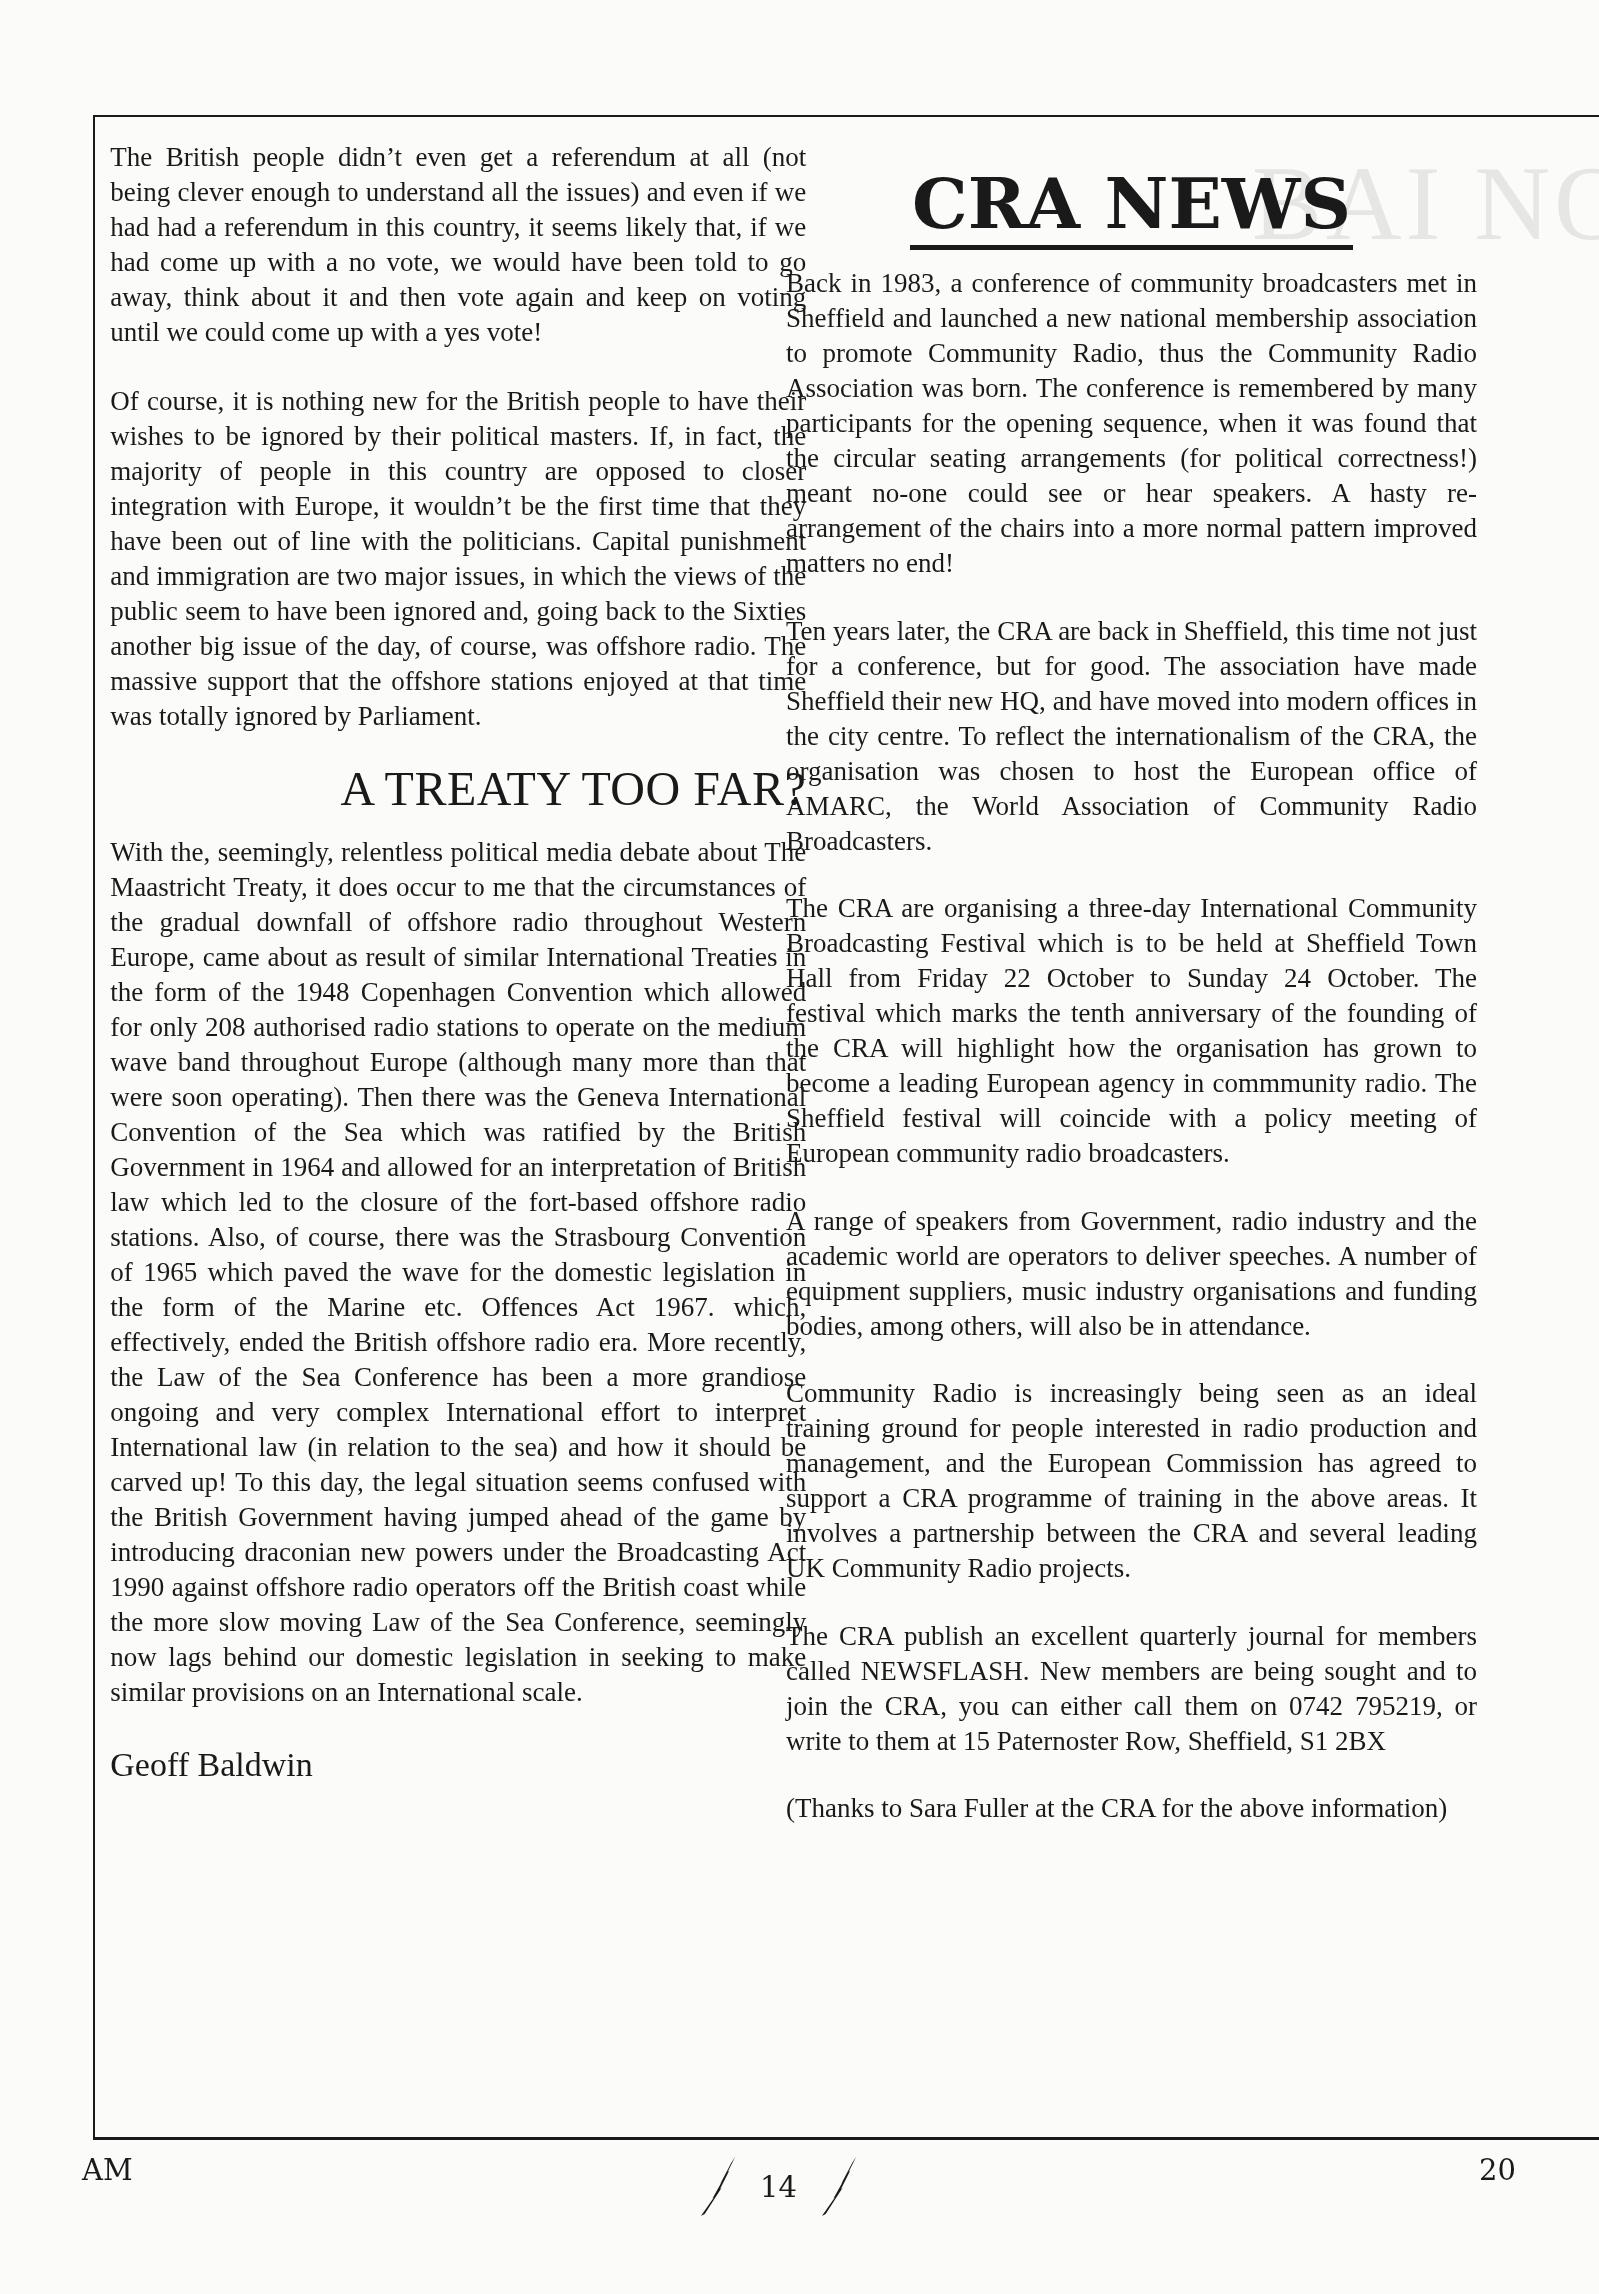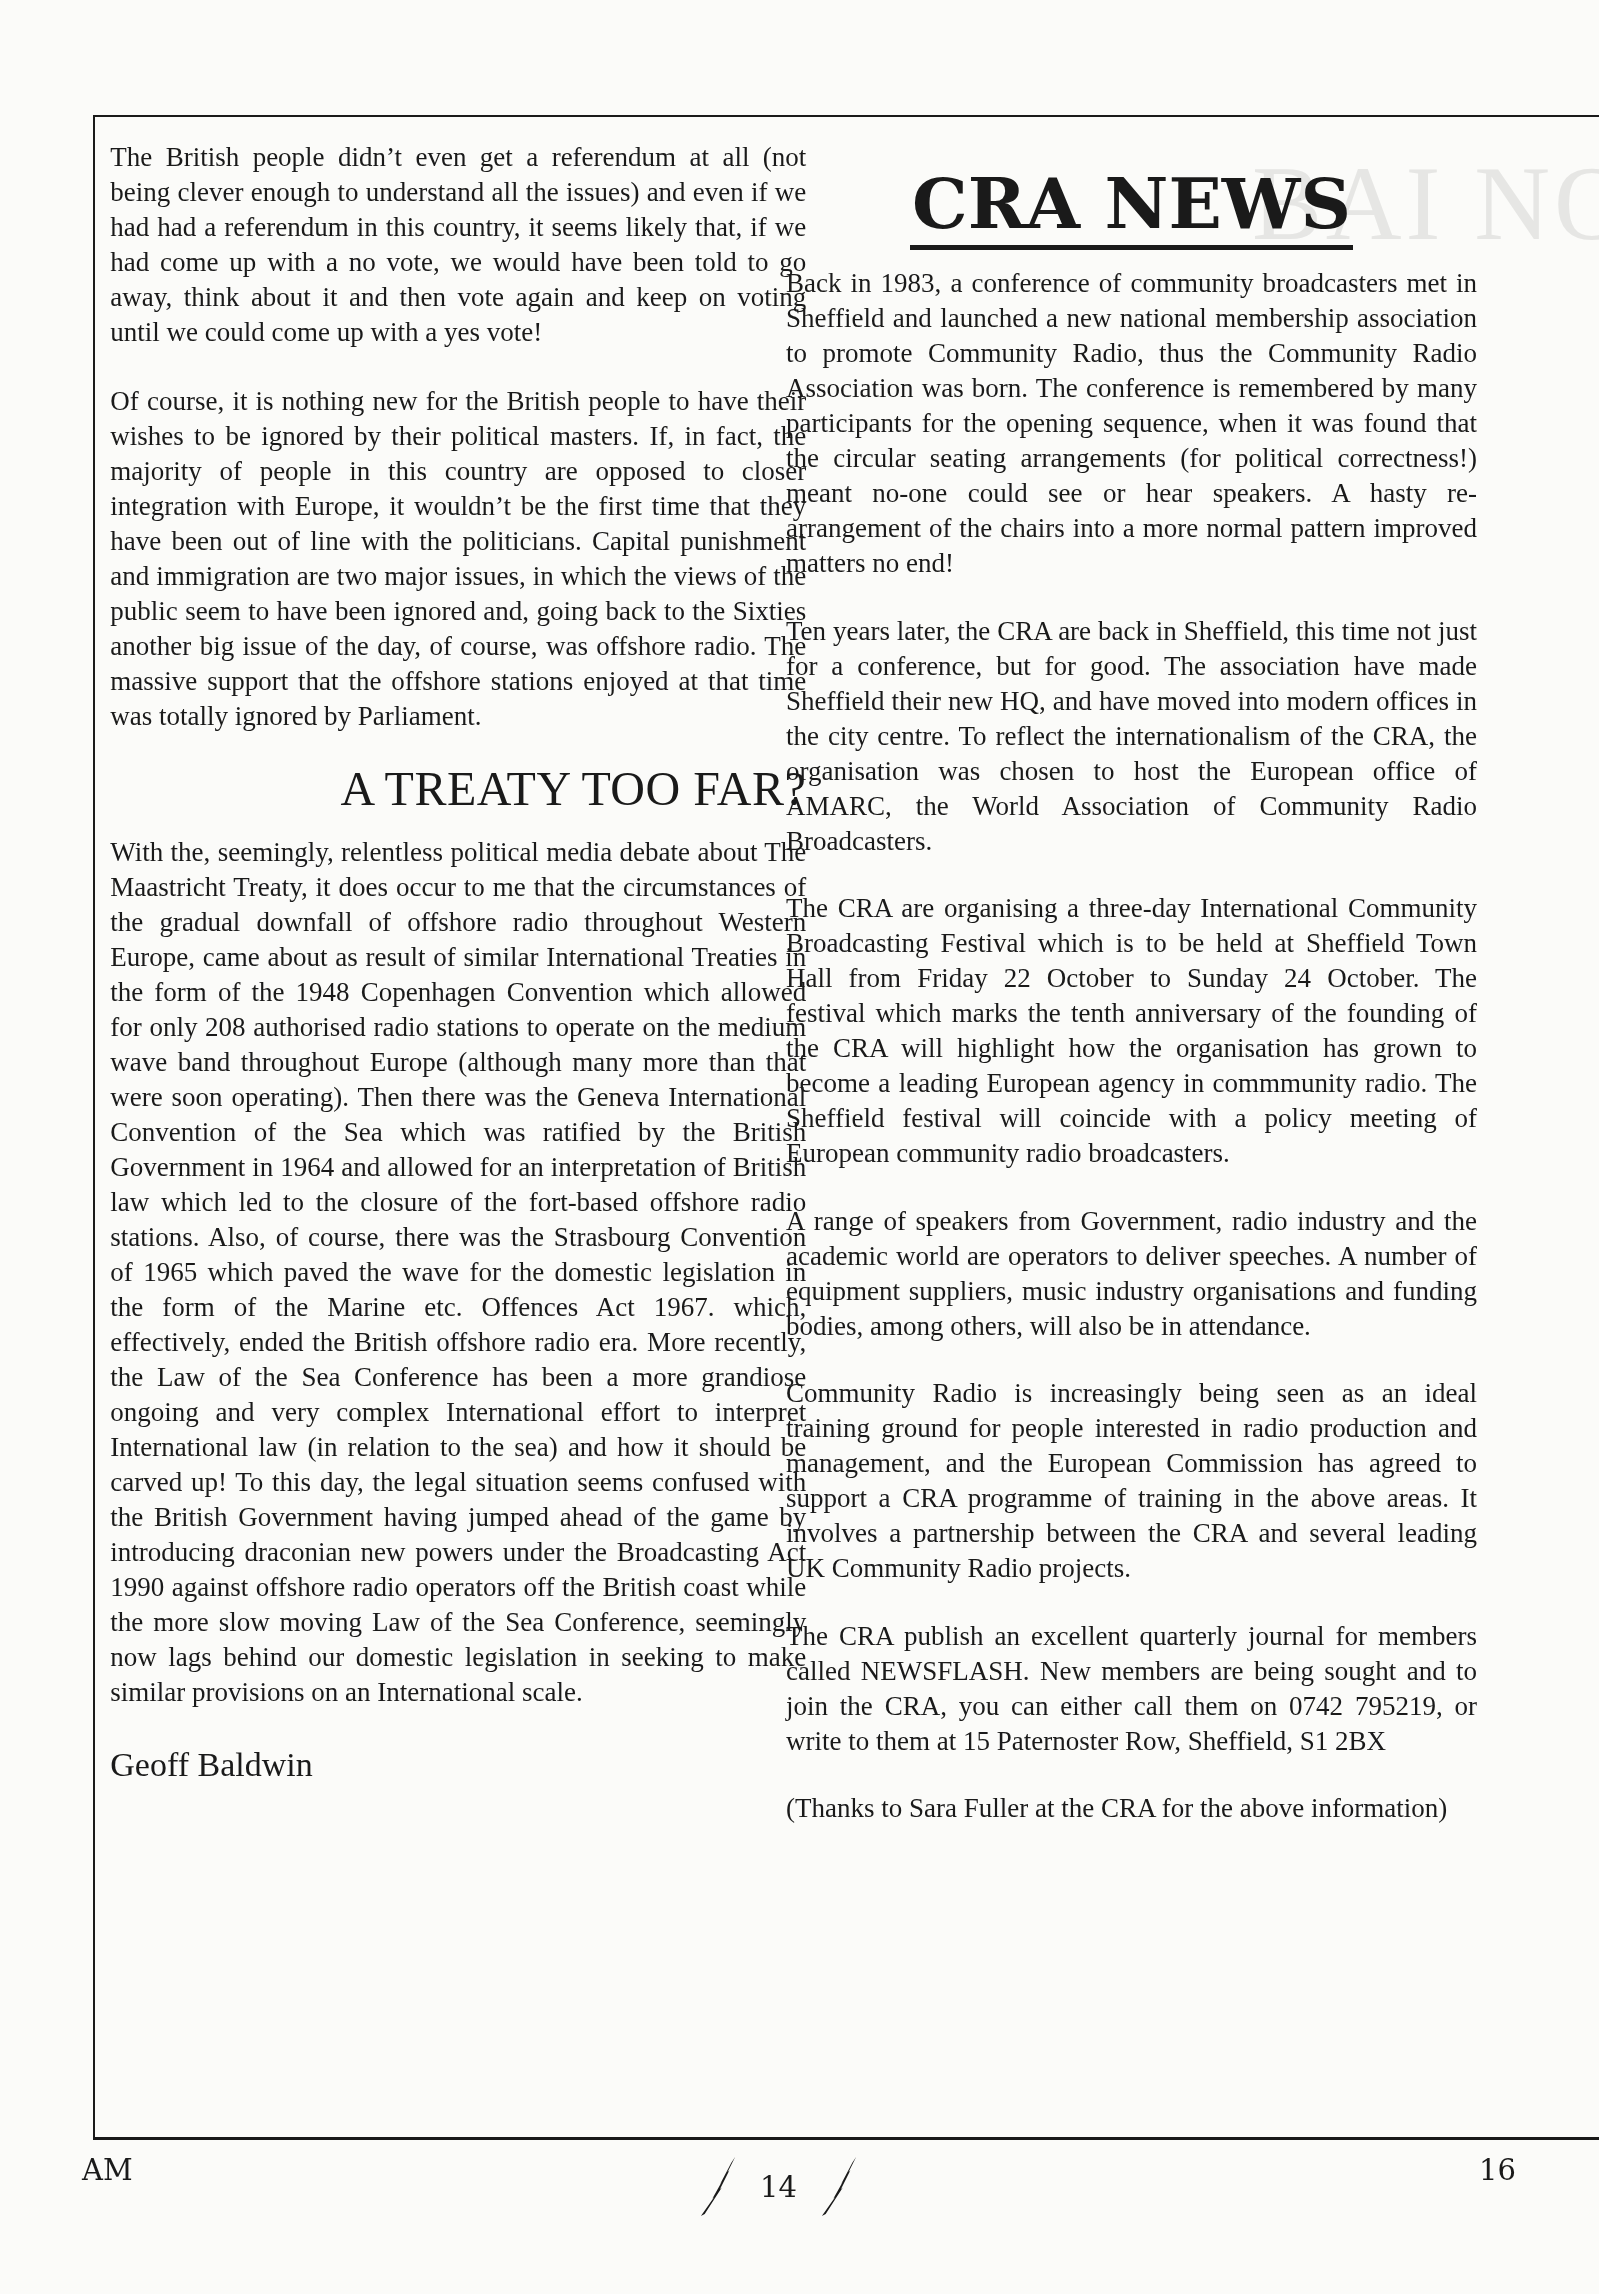--- a/index.html
+++ b/index.html
@@ -84,15 +84,15 @@
   <span class="left">AM</span>
   <span class="center">
     <svg class="bolt" viewBox="0 0 40 70">
       <path d="M2 66 L16 46 L14 48 L24 30 L22 33 L34 10 L38 4 L30 20 L32 18 L22 38 L24 36 L6 64 Z" fill="#1a1a1a"></path>
     </svg>
     <span>14</span>
     <svg class="bolt" viewBox="0 0 40 70">
       <path d="M2 66 L16 46 L14 48 L24 30 L22 33 L34 10 L38 4 L30 20 L32 18 L22 38 L24 36 L6 64 Z" fill="#1a1a1a"></path>
     </svg>
   </span>
-  <span class="right">16</span>
+  <span class="right">20</span>
 </div>
 
 
 </body></html>

